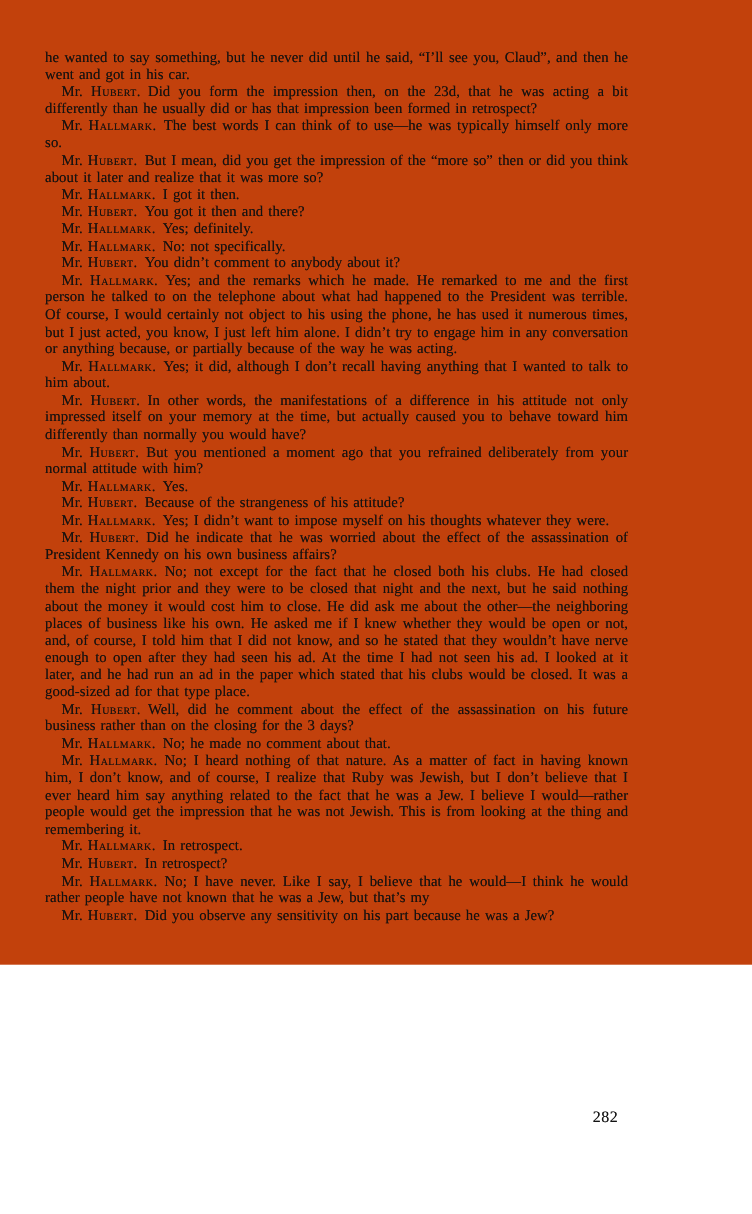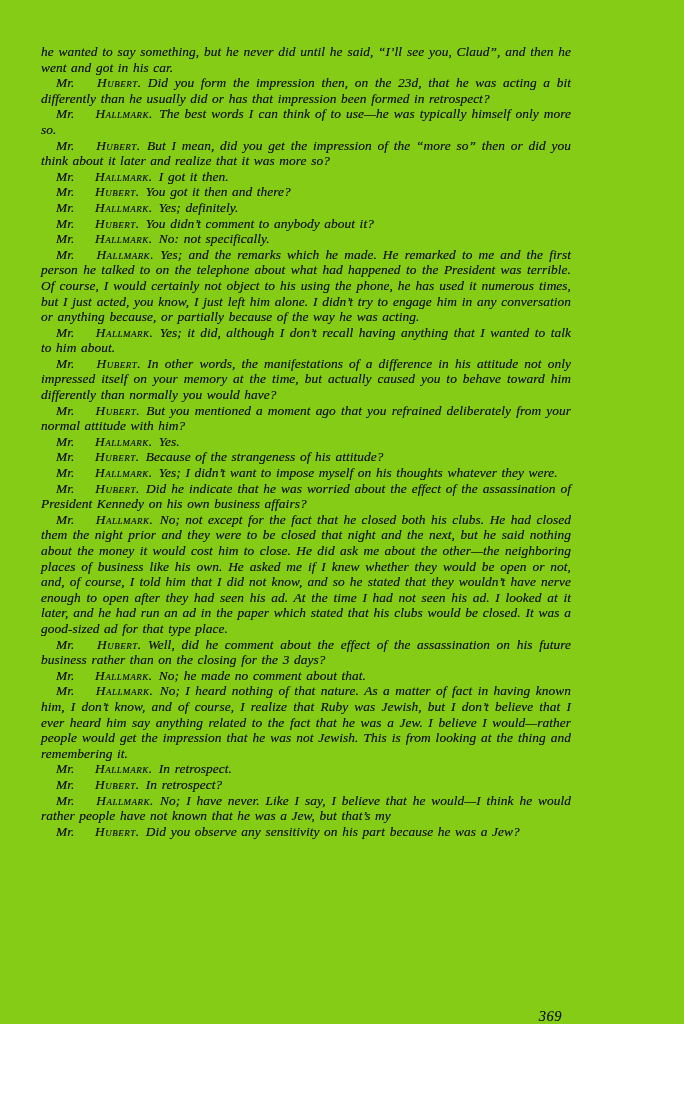--- a/index.html
+++ b/index.html
@@ -7,23 +7,22 @@
     width: 684px;
     height: 1104px;
     background: #ffffff;
     font-family: "Liberation Serif", serif;
     color: #131313;
     overflow: hidden;
   }
   .page {
     position: relative;
     width: 684px;
-    height: 1024px;
-    background: #84cc16;
-    font-style: italic;
+    height: 877px;
+    background: #c2410c;
   }
   .text-block {
     position: absolute;
     left: 41px;
     top: 44px;
     width: 530px;
   }
   p.para {
     margin: 0;
     font-size: 13.4px;
@@ -34,21 +33,20 @@
     word-spacing: 1.2px;
     text-shadow: 0 0 0.4px rgba(0,0,0,0.55);
   }
   p.para.cont {
     text-indent: 0;
   }
   .speaker { white-space: nowrap; }
   .speaker .sc {
     font-variant: small-caps;
     letter-spacing: 0.5px;
-    margin-left: 16px;
   }
   .page-number {
     position: absolute;
     top: 1008px;
     right: 122px;
     font-size: 14.5px;
     letter-spacing: 0.5px;
     text-shadow: 0 0 0.4px rgba(0,0,0,0.55);
   }
 </style>
@@ -57,33 +55,33 @@
 
 <div class="page">
   <div class="text-block">
       <p class="para cont">he wanted to say something, but he never did until he said, “I’ll see you, Claud”, and then he went and got in his car.</p>
       <p class="para"><span class="speaker">Mr. <span class="sc">Hubert</span>.</span> Did you form the impression then, on the 23d, that he was acting a bit differently than he usually did or has that impression been formed in retrospect?</p>
       <p class="para"><span class="speaker">Mr. <span class="sc">Hallmark</span>.</span> The best words I can think of to use—he was typically himself only more so.</p>
       <p class="para"><span class="speaker">Mr. <span class="sc">Hubert</span>.</span> But I mean, did you get the impression of the “more so” then or did you think about it later and realize that it was more so?</p>
       <p class="para"><span class="speaker">Mr. <span class="sc">Hallmark</span>.</span> I got it then.</p>
       <p class="para"><span class="speaker">Mr. <span class="sc">Hubert</span>.</span> You got it then and there?</p>
       <p class="para"><span class="speaker">Mr. <span class="sc">Hallmark</span>.</span> Yes; definitely.</p>
+      <p class="para"><span class="speaker">Mr. <span class="sc">Hallmark</span>.</span> No: not specifically.</p>
       <p class="para"><span class="speaker">Mr. <span class="sc">Hubert</span>.</span> You didn’t comment to anybody about it?</p>
-      <p class="para"><span class="speaker">Mr. <span class="sc">Hallmark</span>.</span> No: not specifically.</p>
       <p class="para"><span class="speaker">Mr. <span class="sc">Hallmark</span>.</span> Yes; and the remarks which he made.  He remarked to me and the first person he talked to on the telephone about what had happened to the President was terrible.  Of course, I would certainly not object to his using the phone, he has used it numerous times, but I just acted, you know, I just left him alone.  I didn’t try to engage him in any conversation or anything because, or partially because of the way he was acting.</p>
       <p class="para"><span class="speaker">Mr. <span class="sc">Hallmark</span>.</span> Yes; it did, although I don’t recall having anything that I wanted to talk to him about.</p>
       <p class="para"><span class="speaker">Mr. <span class="sc">Hubert</span>.</span> In other words, the manifestations of a difference in his attitude not only impressed itself on your memory at the time, but actually caused you to behave toward him differently than normally you would have?</p>
       <p class="para"><span class="speaker">Mr. <span class="sc">Hubert</span>.</span> But you mentioned a moment ago that you refrained deliberately from your normal attitude with him?</p>
       <p class="para"><span class="speaker">Mr. <span class="sc">Hallmark</span>.</span> Yes.</p>
       <p class="para"><span class="speaker">Mr. <span class="sc">Hubert</span>.</span> Because of the strangeness of his attitude?</p>
       <p class="para"><span class="speaker">Mr. <span class="sc">Hallmark</span>.</span> Yes; I didn’t want to impose myself on his thoughts whatever they were.</p>
       <p class="para"><span class="speaker">Mr. <span class="sc">Hubert</span>.</span> Did he indicate that he was worried about the effect of the assassination of President Kennedy on his own business affairs?</p>
       <p class="para"><span class="speaker">Mr. <span class="sc">Hallmark</span>.</span> No; not except for the fact that he closed both his clubs.  He had closed them the night prior and they were to be closed that night and the next, but he said nothing about the money it would cost him to close.  He did ask me about the other—the neighboring places of business like his own.  He asked me if I knew whether they would be open or not, and, of course, I told him that I did not know, and so he stated that they wouldn’t have nerve enough to open after they had seen his ad.  At the time I had not seen his ad.  I looked at it later, and he had run an ad in the paper which stated that his clubs would be closed.   It was a good-sized ad for that type place.</p>
       <p class="para"><span class="speaker">Mr. <span class="sc">Hubert</span>.</span> Well, did he comment about the effect of the assassination on his future business rather than on the closing for the 3 days?</p>
       <p class="para"><span class="speaker">Mr. <span class="sc">Hallmark</span>.</span> No; he made no comment about that.</p>
       <p class="para"><span class="speaker">Mr. <span class="sc">Hallmark</span>.</span> No; I heard nothing of that nature.  As a matter of fact in having known him, I don’t know, and of course, I realize that Ruby was Jewish, but I don’t believe that I ever heard him say anything related to the fact that he was a Jew.  I believe I would—rather people would get the impression that he was not Jewish.  This is from looking at the thing and remembering it.</p>
       <p class="para"><span class="speaker">Mr. <span class="sc">Hallmark</span>.</span> In retrospect.</p>
       <p class="para"><span class="speaker">Mr. <span class="sc">Hubert</span>.</span> In retrospect?</p>
       <p class="para"><span class="speaker">Mr. <span class="sc">Hallmark</span>.</span> No; I have never.  Like I say, I believe that he would—I think he would rather people have not known that he was a Jew, but that’s my</p>
       <p class="para"><span class="speaker">Mr. <span class="sc">Hubert</span>.</span> Did you observe any sensitivity on his part because he was a Jew?</p>
     </div>
-  <div class="page-number">369</div>
+  <div class="page-number">282</div>
 </div>
 
 </body></html>

